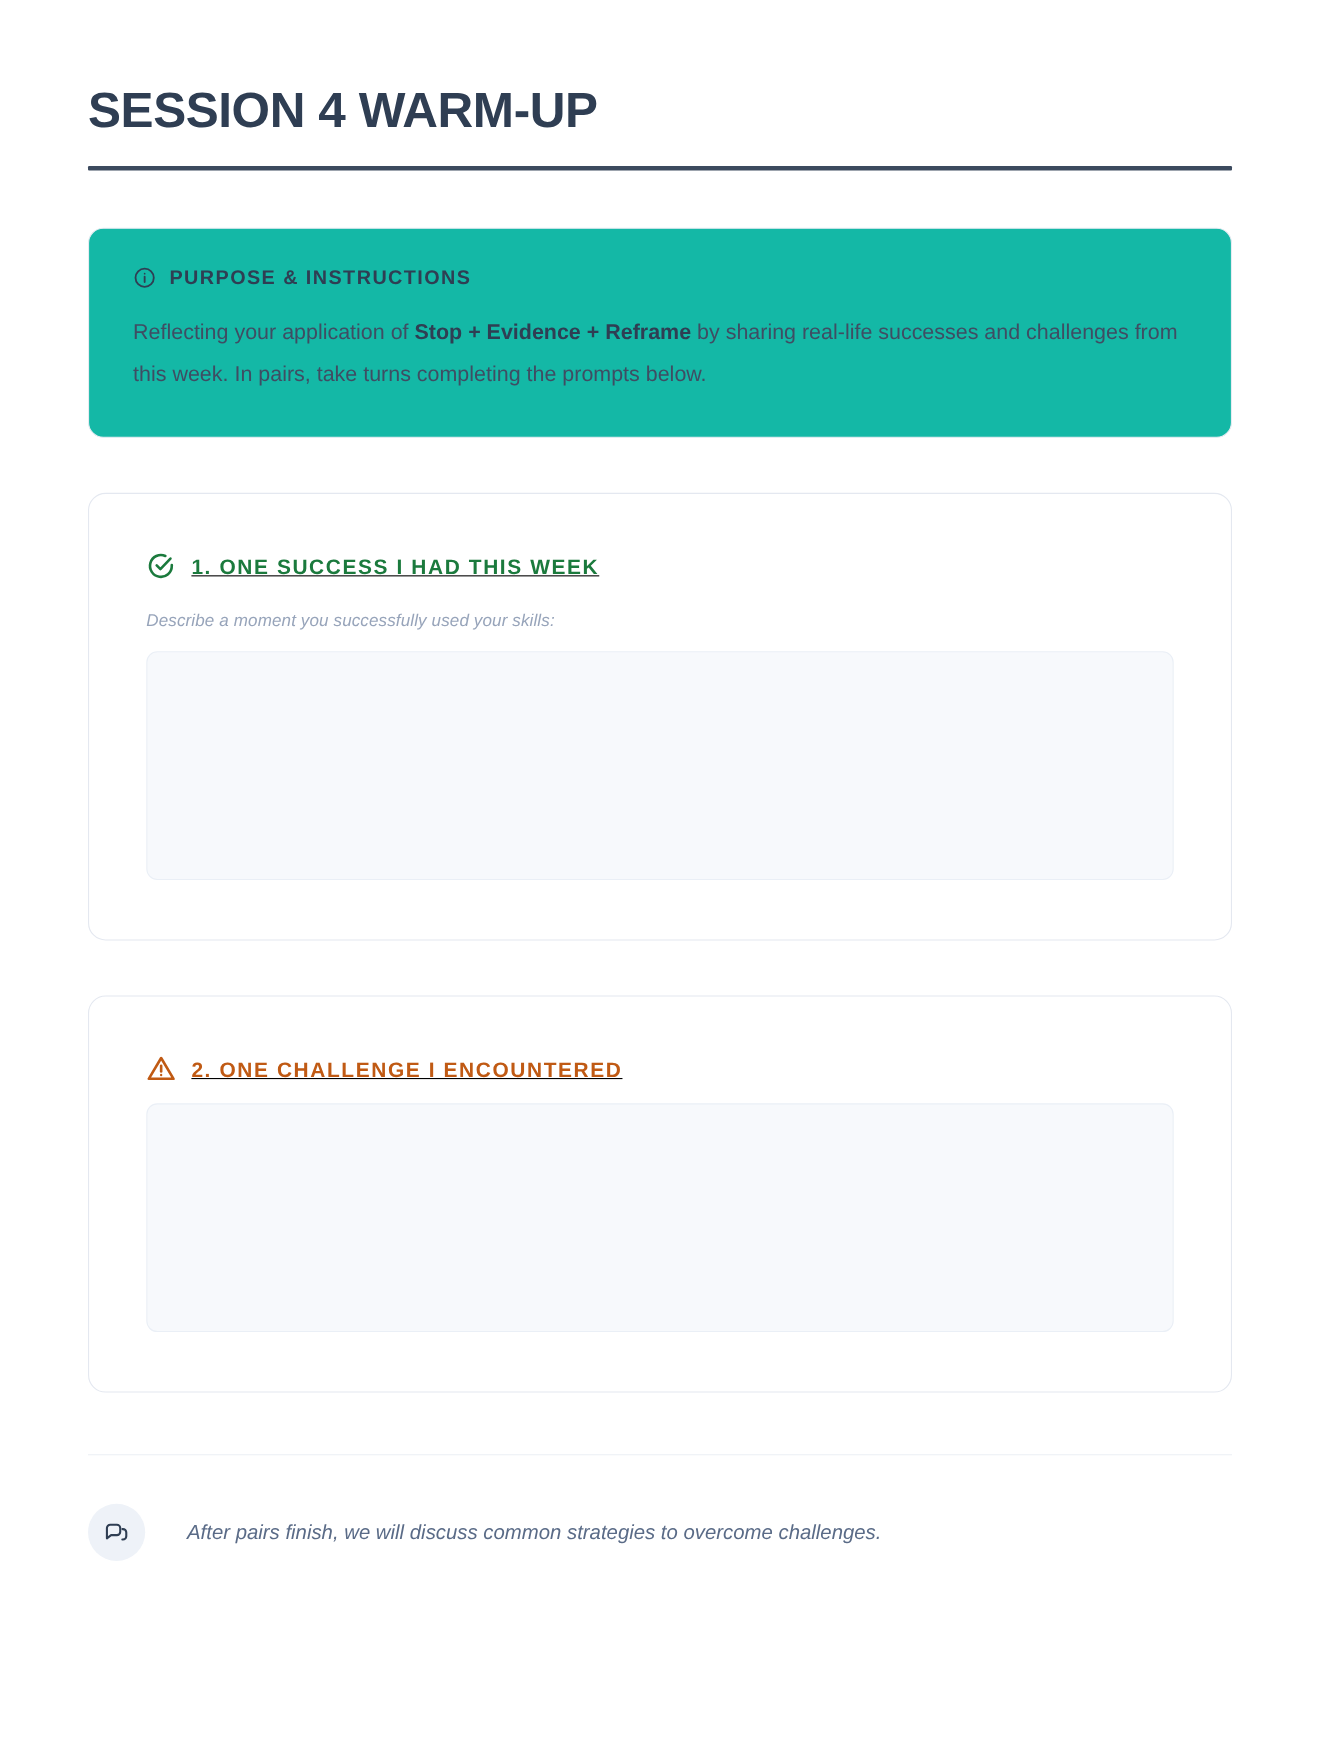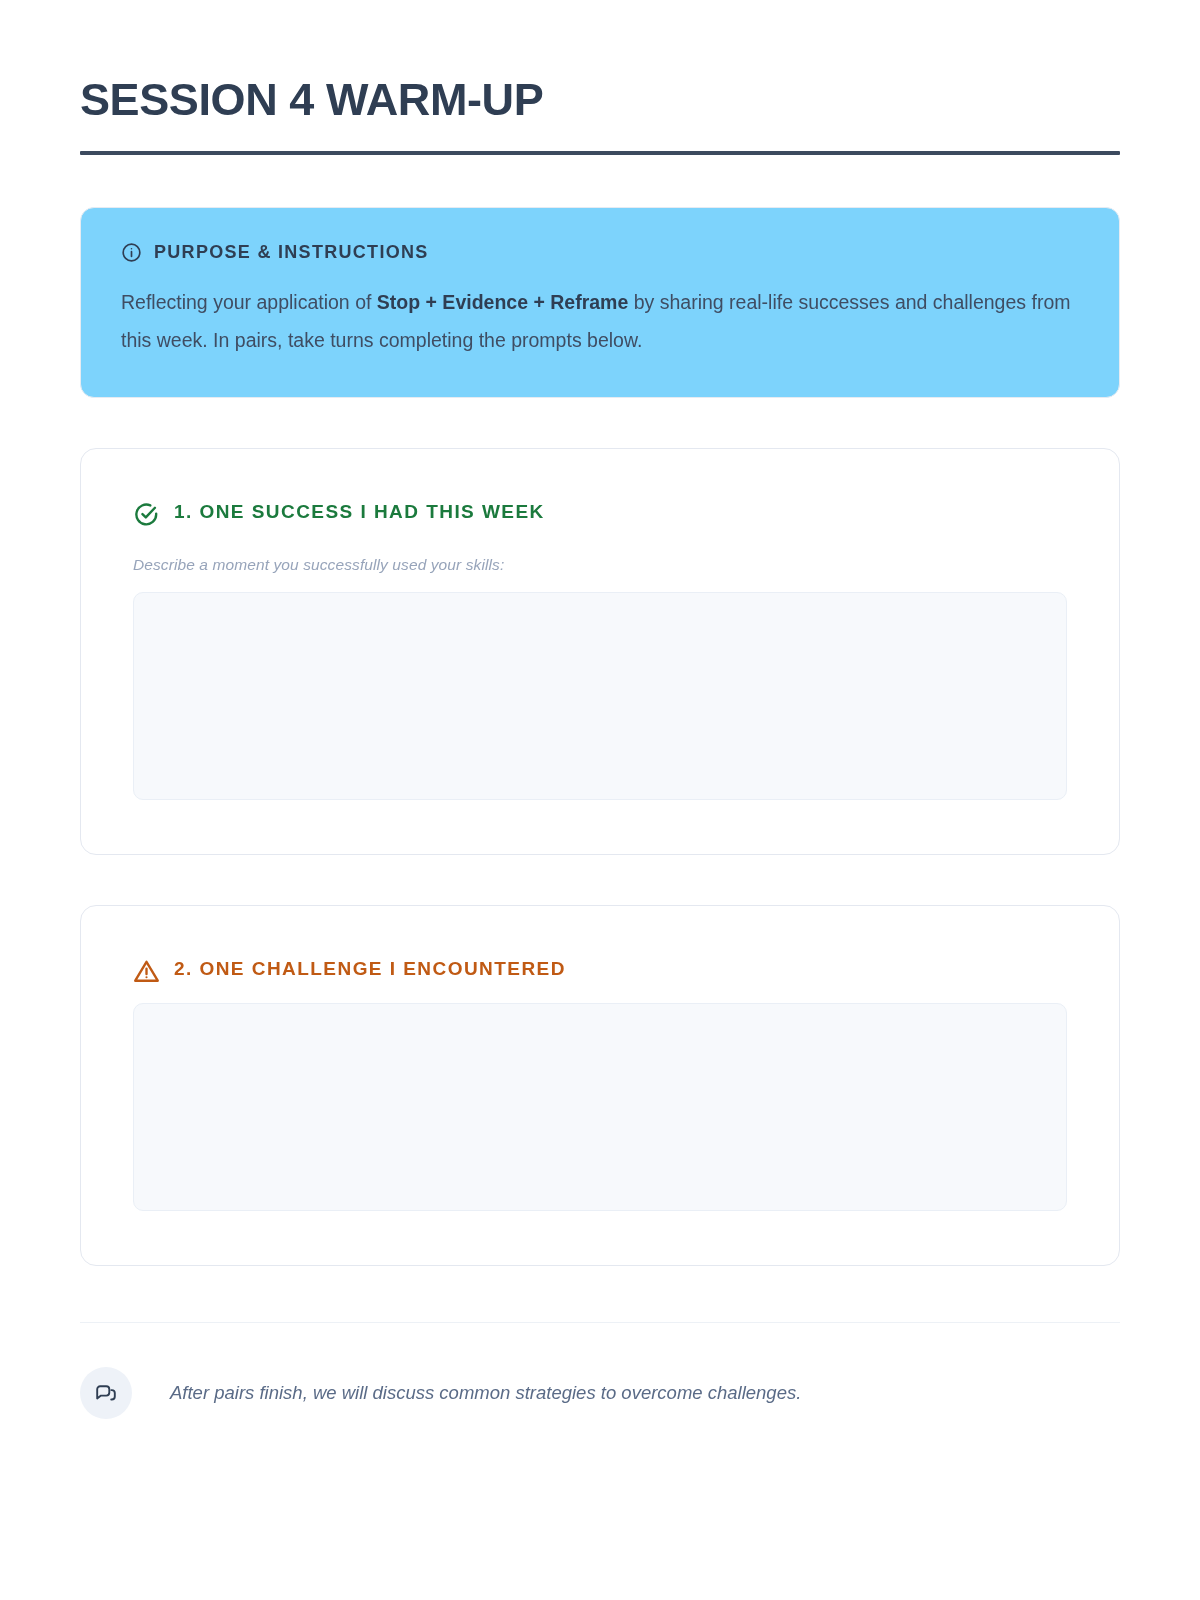--- a/index.html
+++ b/index.html
@@ -55,21 +55,21 @@
   .rule {
     height: 4px;
     background: #3c4a5e;
     margin-top: 28px;
     border-radius: 1px;
   }
 
   
   .purpose {
     margin-top: 52px;
-    background: #7dd3fc;
+    background: #14b8a6;
     border: 1px solid #e6ebf2;
     border-radius: 14px;
     padding: 34px 40px 38px 40px;
   }
 
   .purpose-head {
     display: flex;
     align-items: center;
     gap: 12px;
   }
@@ -94,22 +94,23 @@
   .card {
     margin-top: 50px;
     background: #ffffff;
     border: 1px solid #e4e8f0;
     border-radius: 16px;
     padding: 52px 52px 54px 52px;
   }
 
   .card-head {
     display: flex;
-    align-items: flex-start;
+    align-items: flex-end;
     gap: 14px;
+    text-decoration: underline;
   }
 
   .card-head-text {
     font-size: 19px;
     font-weight: bold;
     letter-spacing: 1.45px;
   }
 
   .card.success .card-head-text { color: #1b7a3d; }
   .card.challenge .card-head-text { color: #c05a14; }

